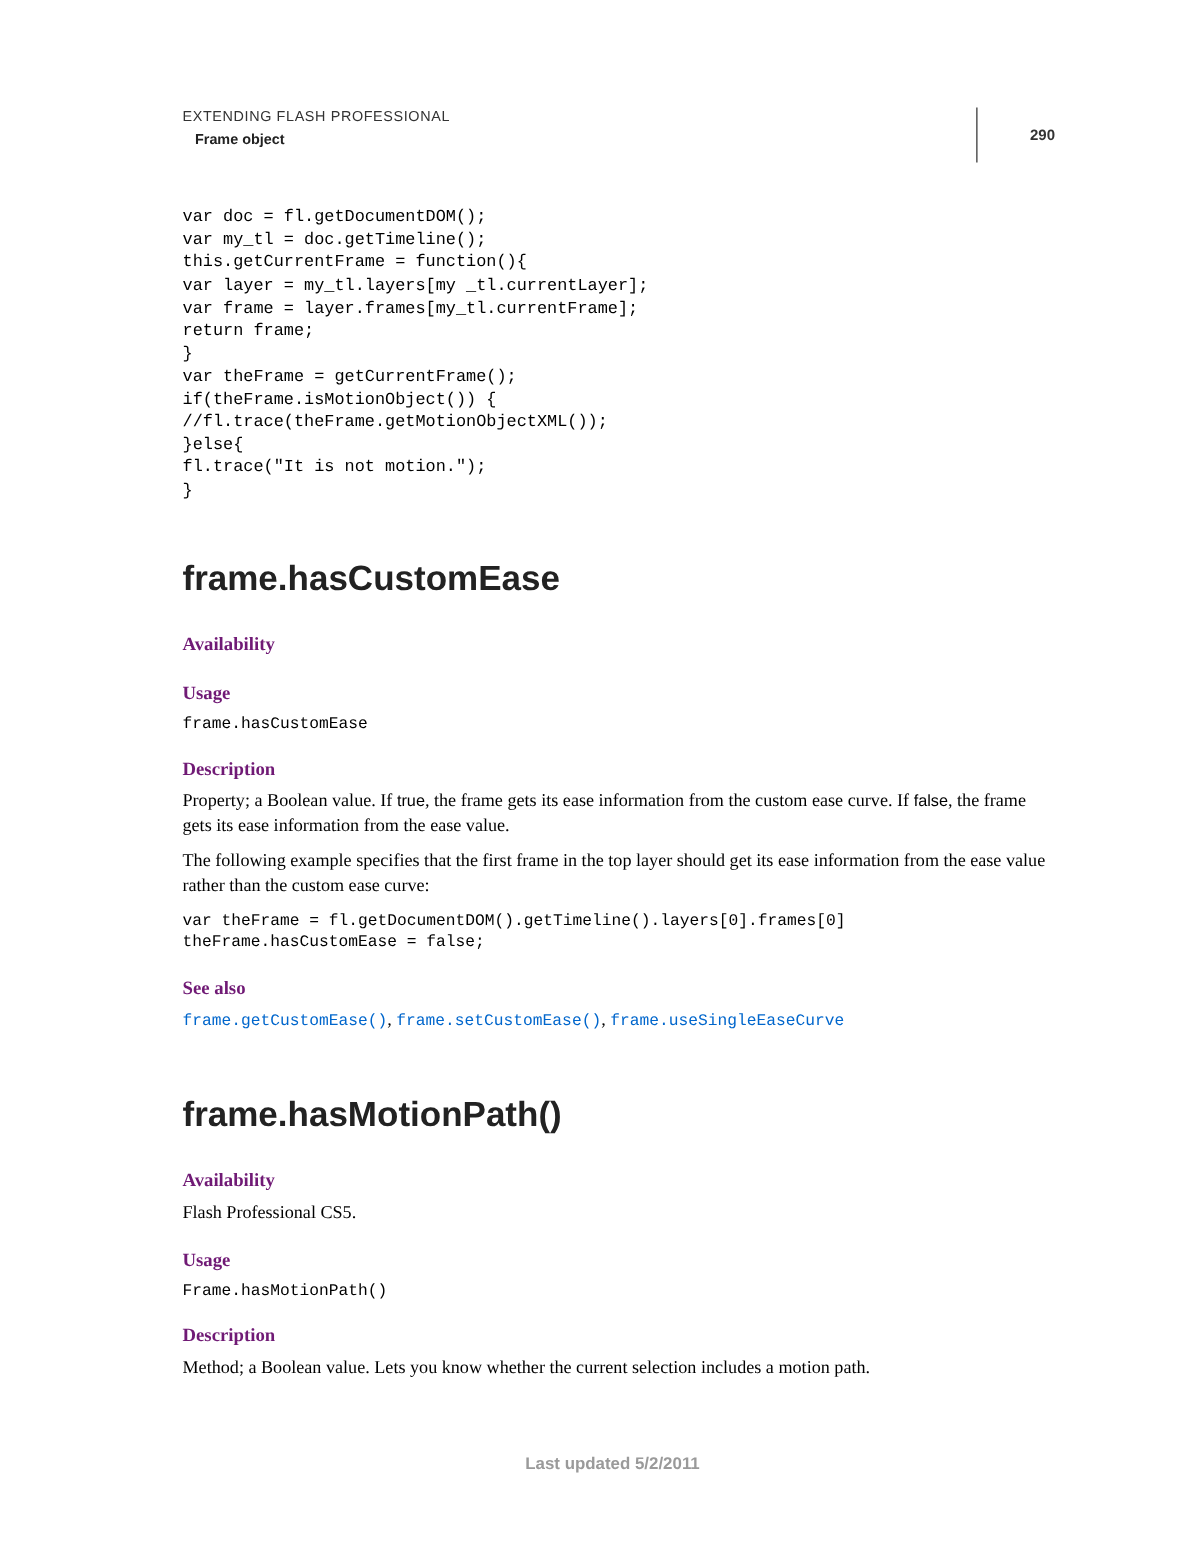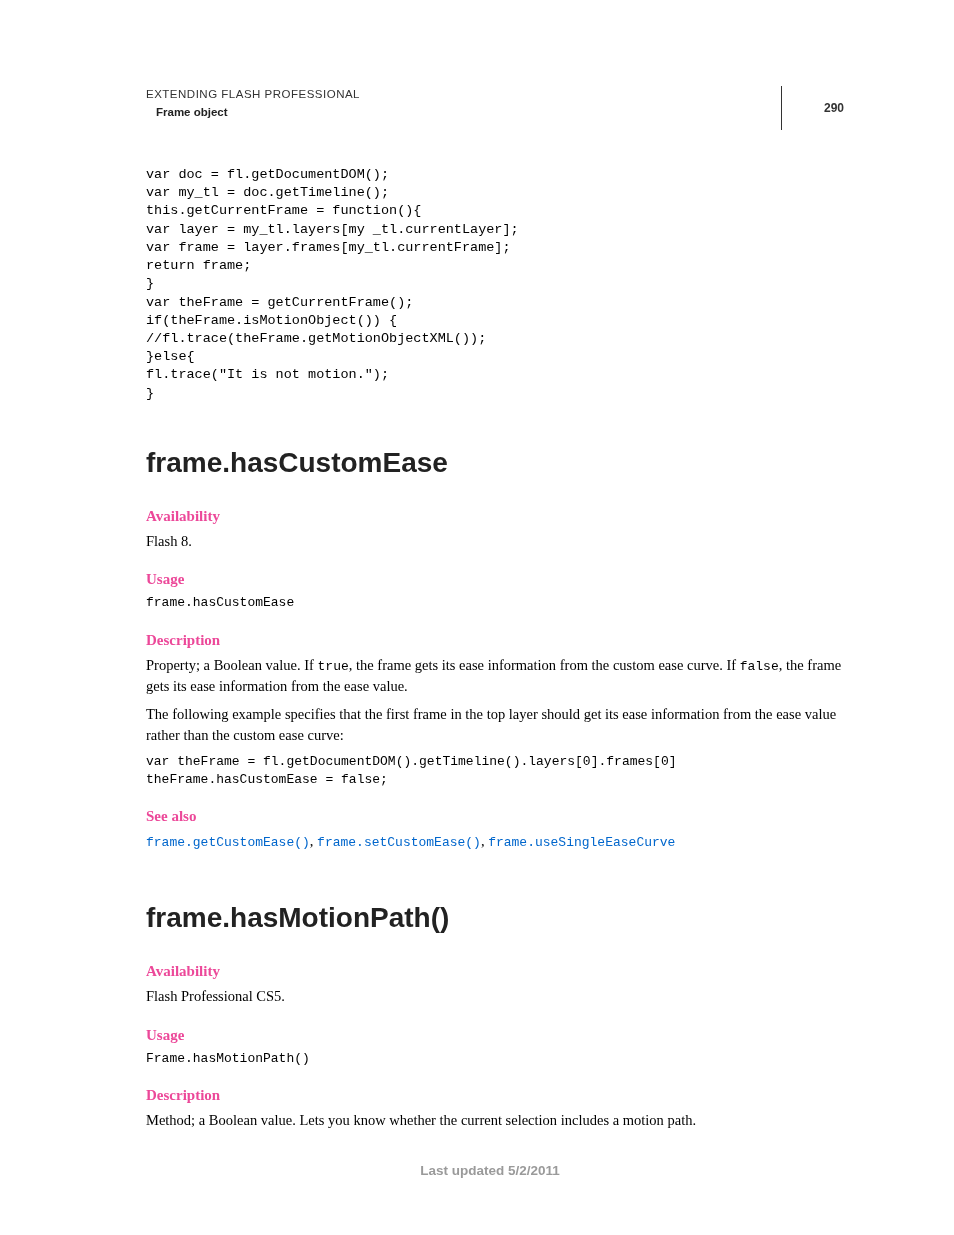--- a/index.html
+++ b/index.html
@@ -68,29 +68,29 @@
     font-size: 28px;
     font-weight: 700;
     color: #222;
     margin-top: 28px;
     margin-bottom: 24px;
   }
   .h3 {
     font-family: "Minion Pro", Georgia, serif;
     font-size: 15px;
     font-weight: 700;
-    color: #ec4899;
+    color: #701a75;
     margin-top: 18px;
     margin-bottom: 4px;
   }
   .para {
     margin-bottom: 8px;
   }
   .inline-code {
-    font-family: Liberation Mono, monospace;
+    font-family: Liberation Sans, sans-serif;
     font-size: 13px;
   }
   .code-small {
     font-family: "Courier New", monospace;
     font-size: 13px;
     line-height: 1.35;
     white-space: pre;
     margin-top: 4px;
     margin-bottom: 8px;
   }
@@ -142,21 +142,20 @@
 var theFrame = getCurrentFrame();
 if(theFrame.isMotionObject()) {
 //fl.trace(theFrame.getMotionObjectXML());
 }else{
 fl.trace("It is not motion.");
 }</div>
 
   <div class="h1">frame.hasCustomEase</div>
 
   <div class="h3">Availability</div>
-  <div class="para">Flash 8.</div>
 
   <div class="h3">Usage</div>
   <div class="code-small">frame.hasCustomEase</div>
 
   <div class="h3">Description</div>
   <div class="para">
     <span>Property; a Boolean value. If </span><span class="inline-code">true</span><span>, the frame gets its ease information from the custom ease curve. If </span><span class="inline-code">false</span><span>, the frame gets its ease information from the ease value.</span>
   </div>
 
   <div class="para">The following example specifies that the first frame in the top layer should get its ease information from the ease value rather than the custom ease curve:</div>

